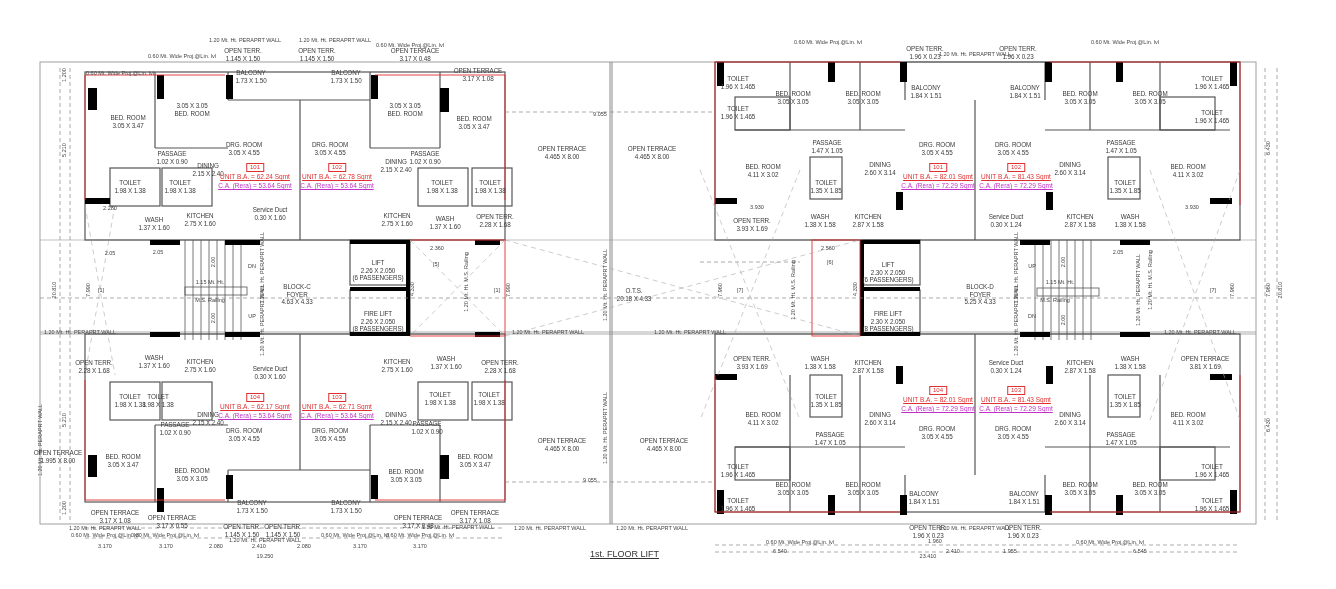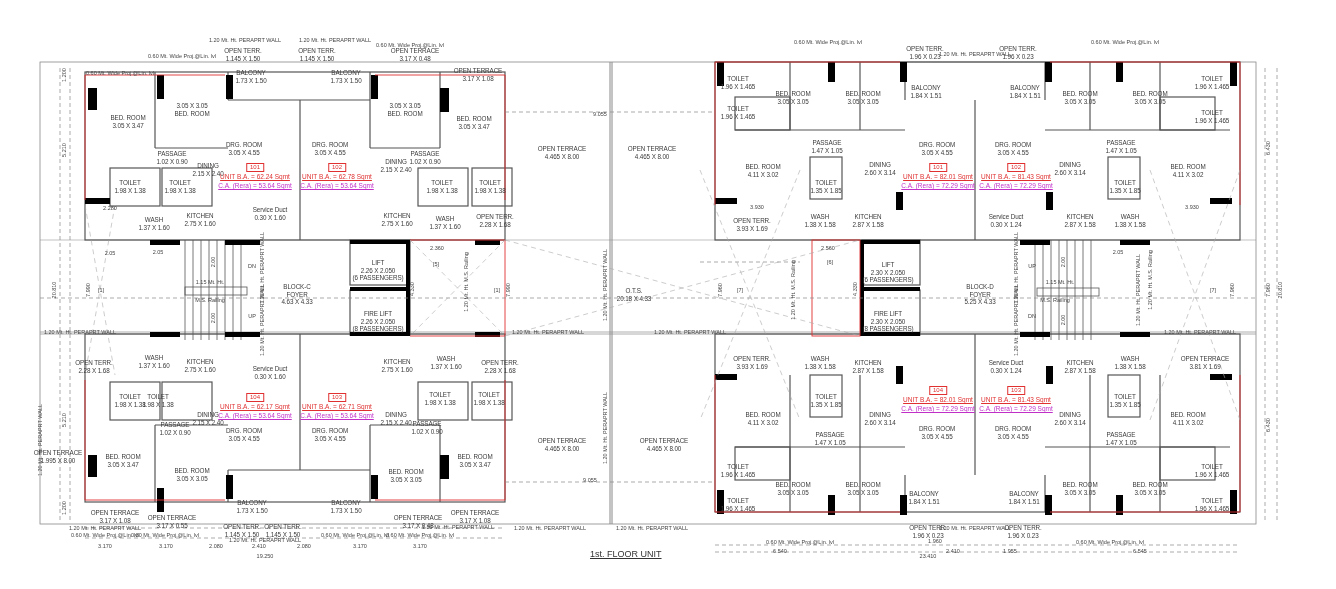--- a/index.html
+++ b/index.html
@@ -825,13 +825,13 @@
 <div class="small" style="left:975px;top:528px">1.20 Mt. Ht. PERAPRT WALL</div>
 <div class="small" style="left:800px;top:542px">0.60 Mt. Wide Proj.@Lin. lvl</div>
 <div class="small" style="left:1110px;top:542px">0.60 Mt. Wide Proj.@Lin. lvl</div>
 <div class="small" style="left:780px;top:551px">6.540</div>
 <div class="small" style="left:935px;top:541px">1.960</div>
 <div class="small" style="left:953px;top:551px">2.410</div>
 <div class="small" style="left:1010px;top:551px">1.955</div>
 <div class="small" style="left:1140px;top:551px">6.545</div>
 <div class="small" style="left:928px;top:556px">23.410</div>
 
-<div class="title">1st. FLOOR UNIT</div>
+<div class="title">1st. FLOOR LIFT</div>
 
 </body></html>

